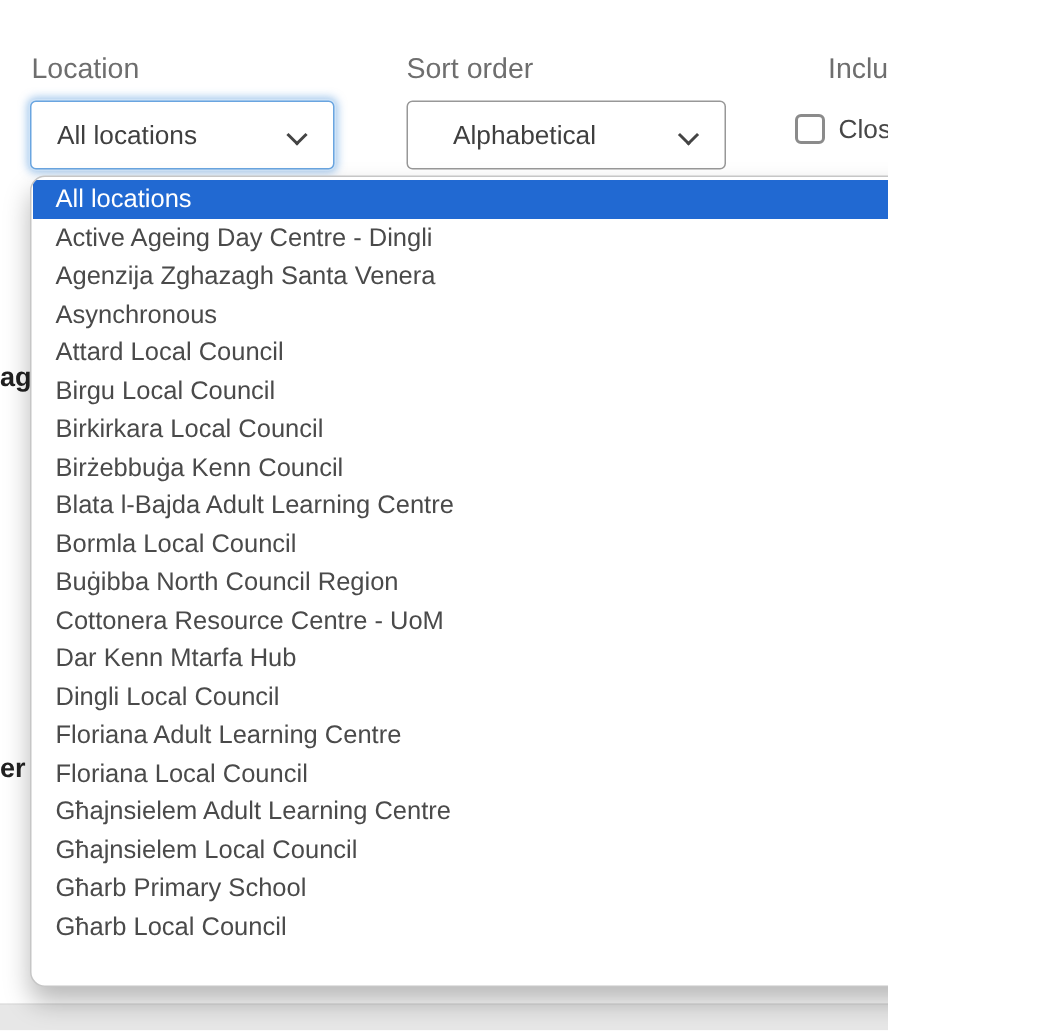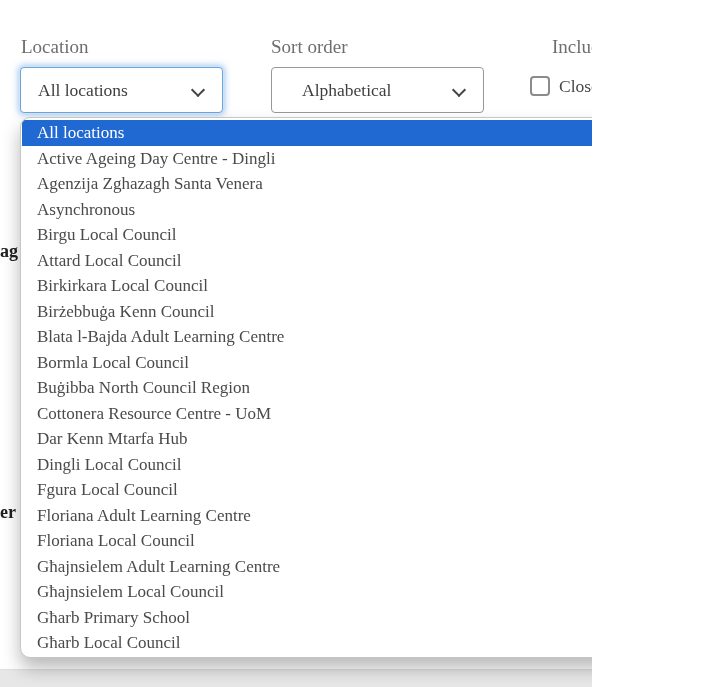--- a/index.html
+++ b/index.html
@@ -1,20 +1,20 @@
 <!DOCTYPE html>
 <html><head>
 <meta charset="utf-8">
 <style>
   * { margin:0; padding:0; box-sizing:border-box; }
   html,body { background:#fff; }
   .screen {
     position:relative; width:592px; height:687px;
     background:#ffffff; overflow:hidden;
-    font-family:Liberation Serif, serif;
+    font-family:Liberation Sans, sans-serif;
     color:#4a4a4a;
   }
 
   
   .filter-label {
     position:absolute; top:36px;
     font-size:19px; color:#6e6e6e; white-space:nowrap;
   }
   .lbl-location { left:21px; }
   .lbl-sort     { left:271px; }
@@ -140,31 +140,30 @@
   <div class="teal-line tl-3"></div>
 
   <div class="footer-band"></div>
 
   <div class="dropdown-panel">
     <div class="options" id="options">
         <div class="option selected">All locations</div>
         <div class="option">Active Ageing Day Centre - Dingli</div>
         <div class="option">Agenzija Zghazagh Santa Venera</div>
         <div class="option">Asynchronous</div>
+        <div class="option">Attard Local Council</div>
         <div class="option">Birgu Local Council</div>
-        <div class="option">Attard Local Council</div>
         <div class="option">Birkirkara Local Council</div>
         <div class="option">Birżebbuġa Kenn Council</div>
         <div class="option">Blata l-Bajda Adult Learning Centre</div>
         <div class="option">Bormla Local Council</div>
         <div class="option">Buġibba North Council Region</div>
         <div class="option">Cottonera Resource Centre - UoM</div>
         <div class="option">Dar Kenn Mtarfa Hub</div>
         <div class="option">Dingli Local Council</div>
-        <div class="option">Fgura Local Council</div>
         <div class="option">Floriana Adult Learning Centre</div>
         <div class="option">Floriana Local Council</div>
         <div class="option">Għajnsielem Adult Learning Centre</div>
         <div class="option">Għajnsielem Local Council</div>
         <div class="option">Għarb Primary School</div>
         <div class="option">Għarb Local Council</div>
       </div>
     <div class="scrollbar">
       <div class="sb-arrow up"></div>
       <div class="sb-thumb"></div>

